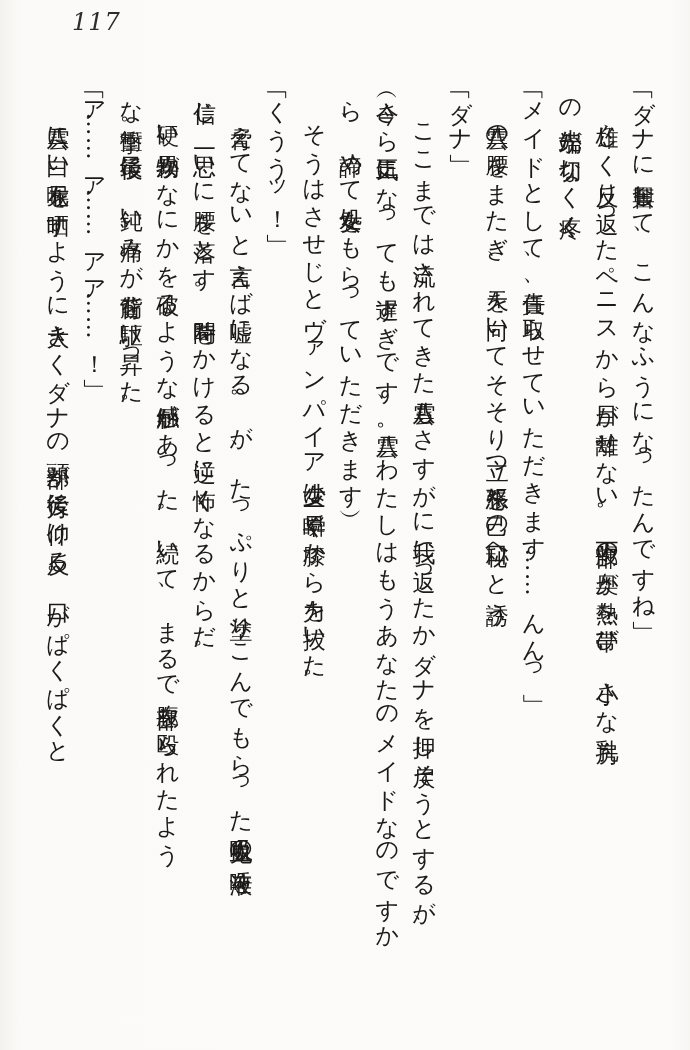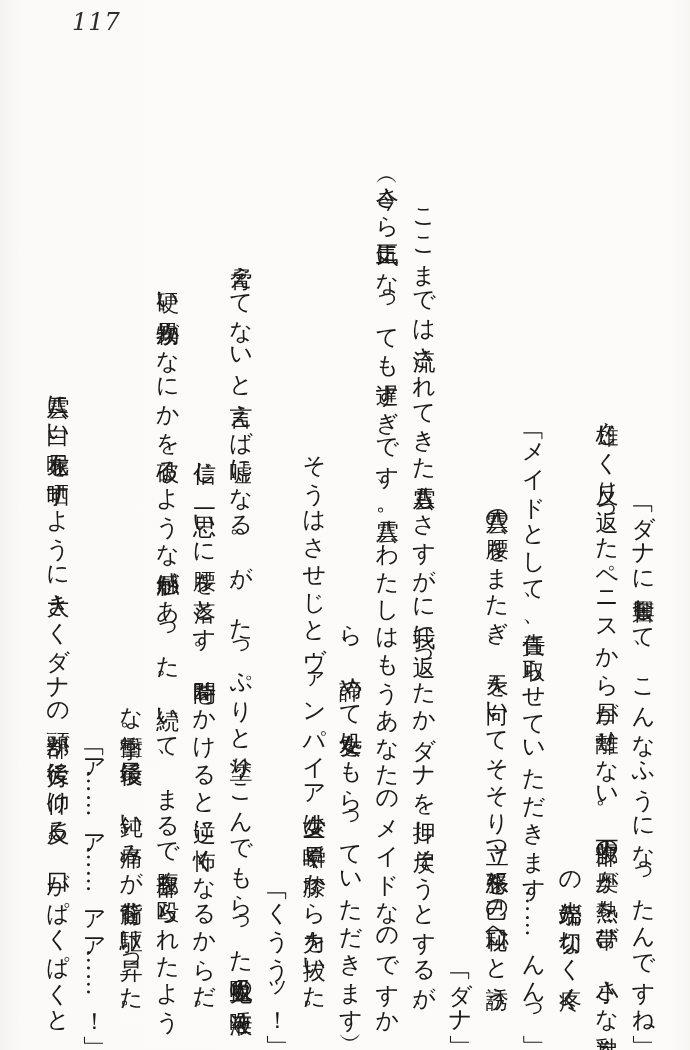--- a/index.html
+++ b/index.html
@@ -11,21 +11,20 @@
     height: 1050px;
     overflow: hidden;
     background: #f4f3f1;
     font-family: "DejaVu Serif", "Liberation Serif", serif;
   }
   .page {
     position: relative;
     width: 690px;
     height: 1050px;
     background: linear-gradient(90deg, #f3f2ef 0%, #fbfaf8 3%, #fcfbfa 97%, #f7f6f3 100%);
-    text-align: right;
   }
   .page-number {
     position: absolute;
     top: 8px;
     left: 72px;
     font-size: 24px;
     font-style: italic;
     color: #2e2c2a;
     letter-spacing: 1px;
   }

